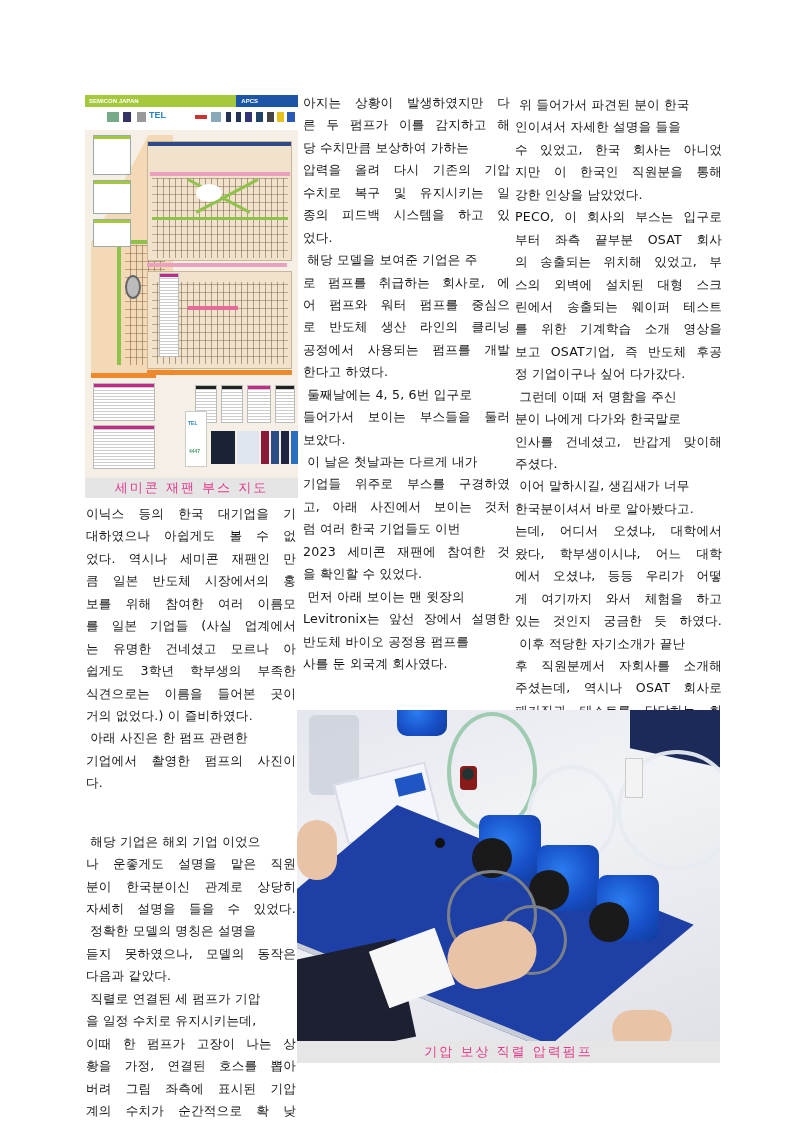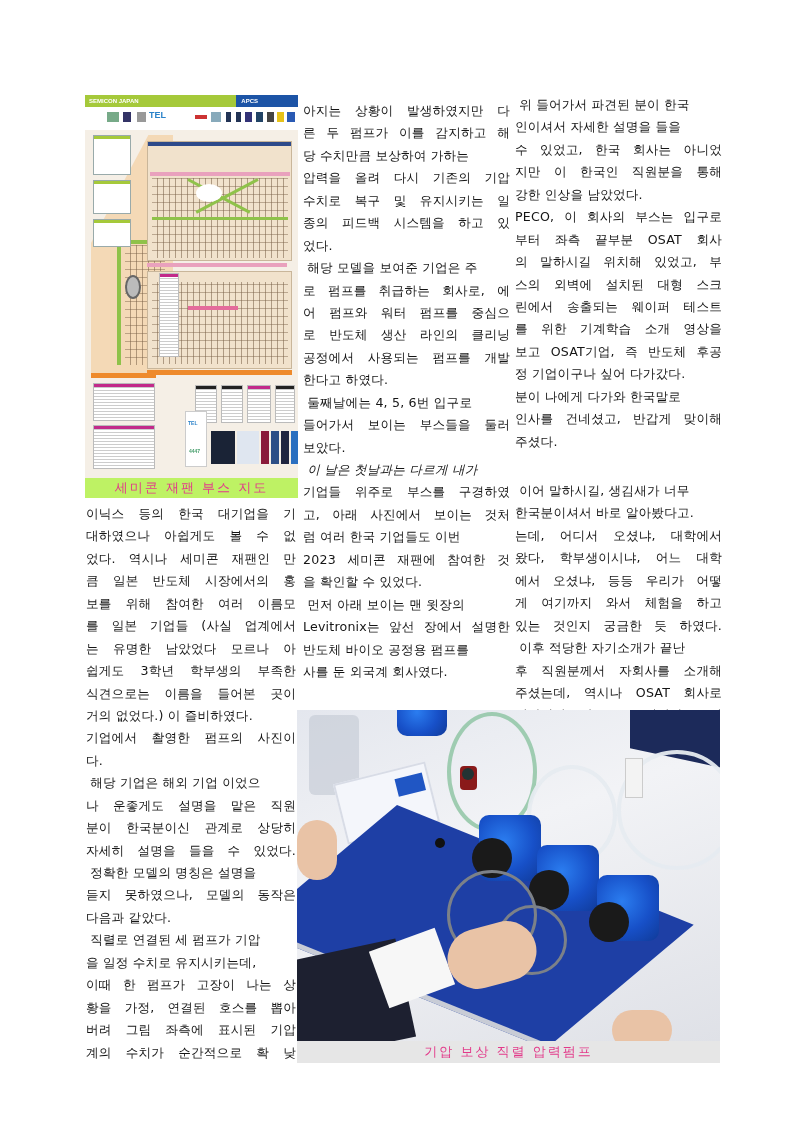--- a/index.html
+++ b/index.html
@@ -10,21 +10,21 @@
       position: absolute;
       font-size: 12.6px;
       line-height: 22.45px;
       color: #151515;
       letter-spacing: 0.2px;
     }
     .col-text .line { display: block; white-space: nowrap; height: 22.45px; }
     .col-text .line.just { text-align: justify; text-align-last: justify; }
 
     #col1 { left: 86px; top: 503px; width: 210px; }
-    #col2 { left: 303px; top: 100px; width: 207px; }
+    #col2 { left: 303px; top: 92px; width: 207px; }
     #col3 { left: 515px; top: 94px; width: 207px; }
 
     
     .map-figure { position: absolute; left: 85px; top: 95px; width: 213px; height: 384px; overflow: hidden; background: #f5efe6; }
     .map-header { position: absolute; left: 0; top: 0; width: 213px; height: 12px; background: #a5c93a; }
     .map-header-right { position: absolute; right: 0; top: 0; width: 62px; height: 12px; background: #1c54a6; }
     .map-header-title { position: absolute; left: 4px; top: 1px; font-size: 6px; color: #fff; font-weight: bold; font-family: "Liberation Sans", sans-serif; line-height: 10px; }
     .map-header-aps { position: absolute; right: 40px; top: 1px; font-size: 6px; color: #fff; font-weight: bold; font-family: "Liberation Sans", sans-serif; line-height: 10px; }
     .map-logos { position: absolute; left: 0; top: 12px; width: 213px; height: 23px; background: #fff; }
     .map-logo { position: absolute; top: 5px; height: 10px; }
@@ -43,21 +43,21 @@
         repeating-linear-gradient(90deg, transparent 0 5px, rgba(120,95,70,0.55) 5px 6px),
         repeating-linear-gradient(0deg, transparent 0 7px, rgba(120,95,70,0.45) 7px 8px); }
     .map-side-box { position: absolute; background: #fff; border: 1px solid #9aa; }
     .map-side-box .hdr { height: 3px; background: #a5c93a; }
     .map-list { position: absolute; background: #fff; border: 1px solid #bbb; background-image: repeating-linear-gradient(0deg, transparent 0 2px, #ccc 2px 3px); }
     .map-list .hdr { height: 3px; }
     .map-telbox { position: absolute; left: 100px; top: 316px; width: 22px; height: 56px; background: #fff; border: 1px solid #ccc; }
     .map-tel-label { position: absolute; left: 2px; top: 8px; font-size: 5px; font-weight: bold; color: #2a82c9; font-family: "Liberation Sans", sans-serif; }
     .map-tel-num { position: absolute; left: 3px; top: 36px; font-size: 5px; color: #4aa06f; font-weight: bold; font-family: "Liberation Sans", sans-serif; }
     .ad { position: absolute; top: 336px; height: 33px; }
-    .map-caption { position: absolute; left: 85px; top: 478px; width: 213px; height: 20px; background: #bef264; text-align: center; font-size: 13px; line-height: 20px; color: #e23a8a; letter-spacing: 2px; }
+    .map-caption { position: absolute; left: 85px; top: 478px; width: 213px; height: 20px; background: #e5e5e5; text-align: center; font-size: 13px; line-height: 20px; color: #e23a8a; letter-spacing: 2px; }
 
     
     .photo { position: absolute; left: 297px; top: 710px; width: 423px; height: 331px; overflow: hidden; background: #e9eaee; }
     .photo-bg-table { position: absolute; left: 0; top: 0; width: 423px; height: 331px; background: linear-gradient(160deg, #e4e7ee 0%, #f2f3f6 40%, #dfe1e7 100%); }
     .photo-navy { position: absolute; right: -20px; top: -10px; width: 110px; height: 60px; background: #1c2a5a; transform: skewY(12deg); }
     .photo-board { position: absolute; left: 100px; top: 95px; width: 320px; height: 170px; background: #1e3fa5; transform: rotate(22deg) skewX(-28deg); transform-origin: left top; border-bottom: 5px solid #c8ccd6; }
     .photo-sign { position: absolute; left: 42px; top: 62px; width: 95px; height: 62px; background: #f4f6fb; border: 2px solid #d8dce6; transform: rotate(-14deg); }
     .photo-sign-hdr { position: absolute; right: 4px; top: 8px; width: 28px; height: 18px; background: #2056c4; }
     .photo-bottle { position: absolute; left: 12px; top: 5px; width: 50px; height: 80px; background: rgba(200,205,215,0.7); border-radius: 6px; }
     .pump { position: absolute; width: 62px; height: 66px; border-radius: 10px; background: radial-gradient(circle at 40% 40%, #2b7df0 0%, #1750c8 55%, #103a98 100%); }
@@ -165,27 +165,28 @@
 </div>
 <div class="map-caption">세미콘 재팬 부스 지도</div>
 
 <div id="col1" class="col-text">
   <span class="line just">이닉스 등의 한국 대기업을 기</span>
   <span class="line just">대하였으나 아쉽게도 볼 수 없</span>
   <span class="line just">었다. 역시나 세미콘 재팬인 만</span>
   <span class="line just">큼 일본 반도체 시장에서의 홍</span>
   <span class="line just">보를 위해 참여한 여러 이름모</span>
   <span class="line just">를 일본 기업들 (사실 업계에서</span>
-  <span class="line just">는 유명한 남았었다 모르나 아</span>
+  <span class="line just">는 유명한 건네셨고 모르나 아</span>
   <span class="line just">쉽게도 3학년 학부생의 부족한</span>
   <span class="line just">식견으로는 이름을 들어본 곳이</span>
   <span class="line">거의 없었다.) 이 즐비하였다.</span>
+  <span class="line" style="white-space:pre;"> 아래 사진은 한 펌프 관련한</span>
   <span class="line just">기업에서 촬영한 펌프의 사진이</span>
   <span class="line">다.</span>
-  <span class="line" style="white-space:pre;"> 해당 기업은 해외 기업 이었으</span>
+  <span class="line" style="white-space:pre;margin-top:36px;"> 해당 기업은 해외 기업 이었으</span>
   <span class="line just">나 운좋게도 설명을 맡은 직원</span>
   <span class="line just">분이 한국분이신 관계로 상당히</span>
   <span class="line just">자세히 설명을 들을 수 있었다.</span>
   <span class="line" style="white-space:pre;"> 정확한 모델의 명칭은 설명을</span>
   <span class="line just">듣지 못하였으나, 모델의 동작은</span>
   <span class="line">다음과 같았다.</span>
   <span class="line" style="white-space:pre;"> 직렬로 연결된 세 펌프가 기압</span>
   <span class="line">을 일정 수치로 유지시키는데,</span>
   <span class="line just">이때 한 펌프가 고장이 나는 상</span>
   <span class="line just">황을 가정, 연결된 호스를 뽑아</span>
@@ -203,50 +204,51 @@
   <span class="line">었다.</span>
   <span class="line" style="white-space:pre;"> 해당 모델을 보여준 기업은 주</span>
   <span class="line just">로 펌프를 취급하는 회사로, 에</span>
   <span class="line just">어 펌프와 워터 펌프를 중심으</span>
   <span class="line just">로 반도체 생산 라인의 클리닝</span>
   <span class="line just">공정에서 사용되는 펌프를 개발</span>
   <span class="line">한다고 하였다.</span>
   <span class="line" style="white-space:pre;"> 둘째날에는 4, 5, 6번 입구로</span>
   <span class="line just">들어가서 보이는 부스들을 둘러</span>
   <span class="line">보았다.</span>
-  <span class="line" style="white-space:pre;font-style:italic;"> 이 날은 첫날과는 다르게 내가</span>
+  <span class="line" style="white-space:pre;"> 이 날은 첫날과는 다르게 내가</span>
   <span class="line just">기업들 위주로 부스를 구경하였</span>
   <span class="line just">고, 아래 사진에서 보이는 것처</span>
   <span class="line">럼 여러 한국 기업들도 이번</span>
   <span class="line just">2023 세미콘 재팬에 참여한 것</span>
   <span class="line">을 확인할 수 있었다.</span>
   <span class="line" style="white-space:pre;"> 먼저 아래 보이는 맨 윗장의</span>
   <span class="line just">Levitronix는 앞선 장에서 설명한</span>
   <span class="line">반도체 바이오 공정용 펌프를</span>
   <span class="line">사를 둔 외국계 회사였다.</span>
 </div>
 
 <div id="col3" class="col-text">
   <span class="line" style="white-space:pre;"> 위 들어가서 파견된 분이 한국</span>
   <span class="line">인이셔서 자세한 설명을 들을</span>
   <span class="line just">수 있었고, 한국 회사는 아니었</span>
   <span class="line just">지만 이 한국인 직원분을 통해</span>
   <span class="line">강한 인상을 남았었다.</span>
   <span class="line just">PECO, 이 회사의 부스는 입구로</span>
   <span class="line just">부터 좌측 끝부분 OSAT 회사</span>
-  <span class="line just">의 말하시길 위치해 있었고, 부</span>
+  <span class="line just">의 송출되는 위치해 있었고, 부</span>
   <span class="line just">스의 외벽에 설치된 대형 스크</span>
   <span class="line just">린에서 송출되는 웨이퍼 테스트</span>
   <span class="line just">를 위한 기계학습 소개 영상을</span>
   <span class="line just">보고 OSAT기업, 즉 반도체 후공</span>
   <span class="line">정 기업이구나 싶어 다가갔다.</span>
+  <span class="line" style="white-space:pre;"> 그런데 이때 저 명함을 주신</span>
   <span class="line">분이 나에게 다가와 한국말로</span>
   <span class="line just">인사를 건네셨고, 반갑게 맞이해</span>
   <span class="line">주셨다.</span>
-  <span class="line" style="white-space:pre;margin-top:27px;"> 이어 말하시길, 생김새가 너무</span>
+  <span class="line" style="white-space:pre;"> 이어 말하시길, 생김새가 너무</span>
   <span class="line">한국분이셔서 바로 알아봤다고.</span>
   <span class="line just">는데, 어디서 오셨냐, 대학에서</span>
   <span class="line just">왔다, 학부생이시냐, 어느 대학</span>
   <span class="line just">에서 오셨냐, 등등 우리가 어떻</span>
   <span class="line just">게 여기까지 와서 체험을 하고</span>
   <span class="line just">있는 것인지 궁금한 듯 하였다.</span>
   <span class="line" style="white-space:pre;"> 이후 적당한 자기소개가 끝난</span>
   <span class="line just">후 직원분께서 자회사를 소개해</span>
   <span class="line just">주셨는데, 역시나 OSAT 회사로</span>
   <span class="line just">패키징과 테스트를 담당하는 회</span>

